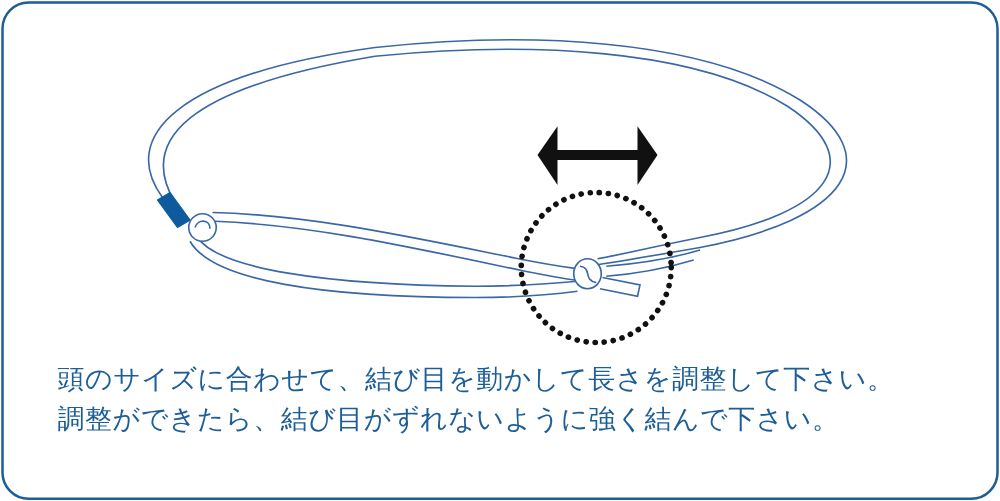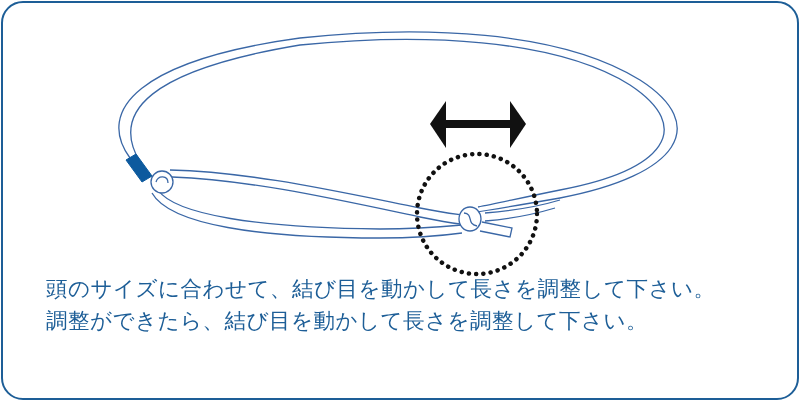--- a/index.html
+++ b/index.html
@@ -4,21 +4,21 @@
 <style>
   html, body { margin: 0; padding: 0; background: #ffffff; }
   body { width: 800px; height: 401px; position: relative; overflow: hidden; font-family: "DejaVu Sans", sans-serif; }
   .frame {
     position: absolute; left: 1px; top: 1px; width: 794px; height: 395px;
     border: 2px solid #1d5e97; border-radius: 22px; box-sizing: content-box;
     background: #ffffff;
   }
   svg.diagram { position: absolute; left: 0; top: 0; width: 800px; height: 401px; }
   .caption {
-    position: absolute; left: 46px; top: 273px; width: 740px;
+    position: absolute; left: 46px; top: 288px; width: 740px;
     color: #1d5e97; font-size: 21.5px; line-height: 32px; letter-spacing: 0.5px;
     font-family: "DejaVu Sans", sans-serif;
   }
   .caption div { white-space: nowrap; }
 </style>
 </head>
 <body>
 
 <div class="frame"></div>
 
@@ -58,14 +58,14 @@
 
   <g fill="#111111">
     <rect x="442" y="120" width="70" height="8"></rect>
     <polygon points="430,124 446,101 446,148"></polygon>
     <polygon points="526,124 510,101 510,148"></polygon>
   </g>
 </svg>
 
 <div class="caption">
   <div>頭のサイズに合わせて、結び目を動かして長さを調整して下さい。</div>
-  <div>調整ができたら、結び目を動かして長さを調整して下さい。</div>
+  <div>調整ができたら、結び目がずれないように強く結んで下さい。</div>
 </div>
 
 </body></html>

